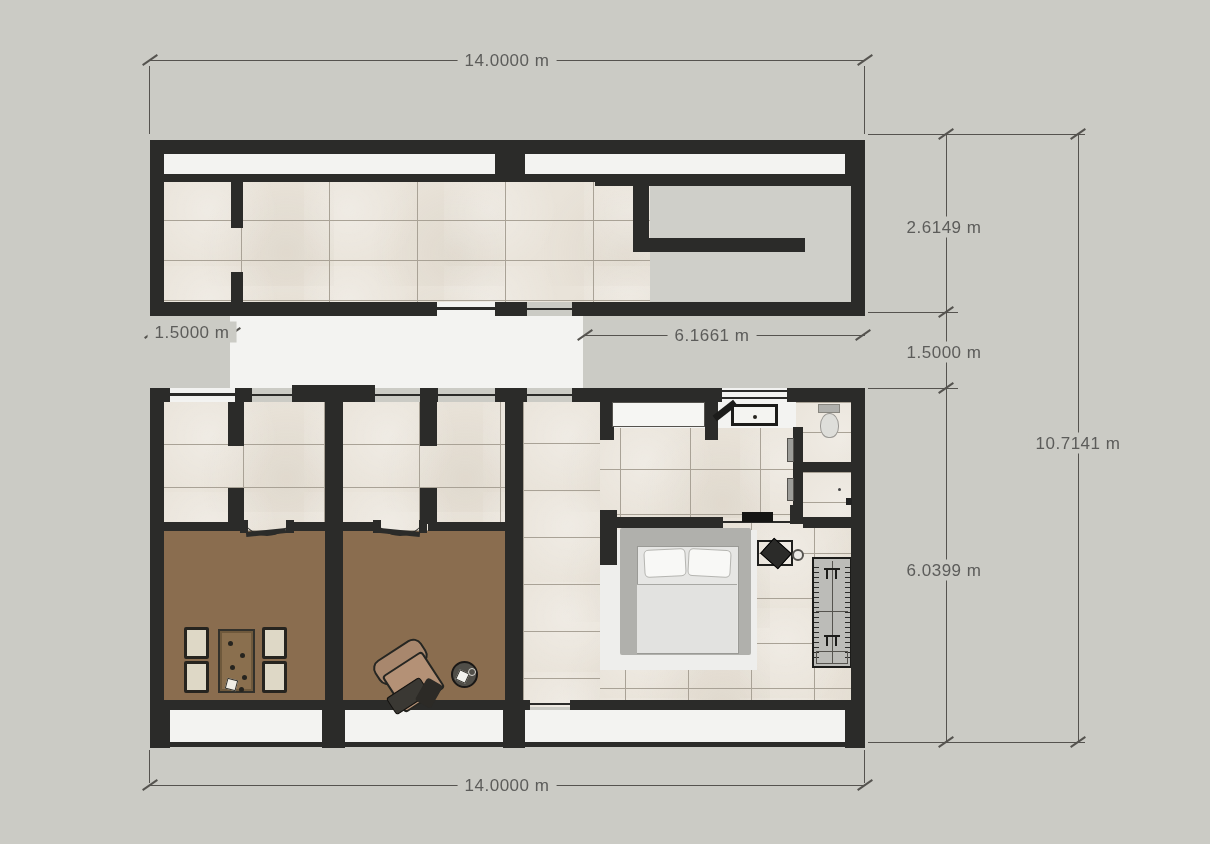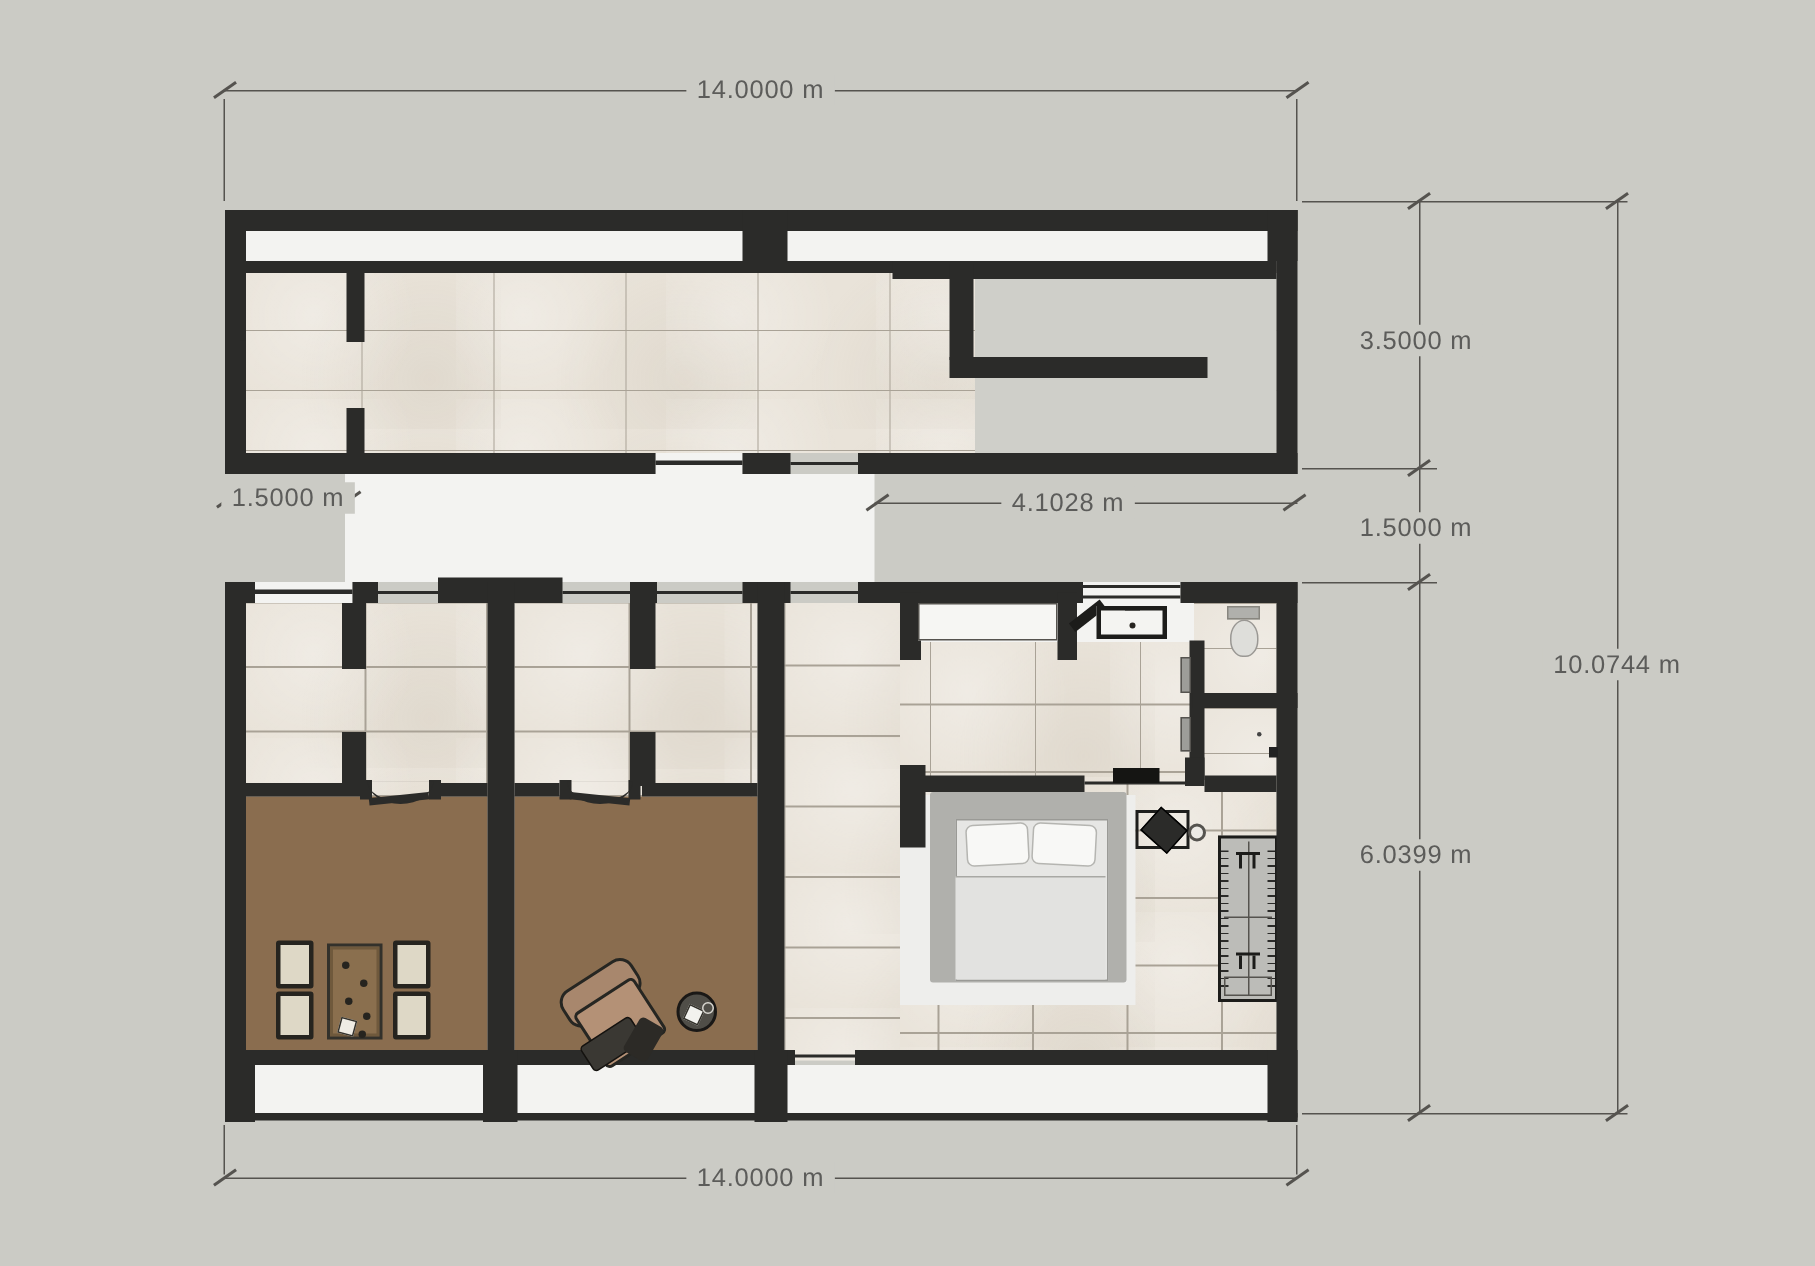--- a/index.html
+++ b/index.html
@@ -232,38 +232,38 @@
   <span class="dlab" style="left:507px;top:785px">14.0000 m</span>
 
   <i class="dl" style="left:868px;top:134px;width:217px;height:1px"></i>
   <i class="dl" style="left:868px;top:312px;width:90px;height:1px"></i>
   <i class="dl" style="left:868px;top:388px;width:90px;height:1px"></i>
   <i class="dl" style="left:868px;top:742px;width:217px;height:1px"></i>
 
   <i class="dl" style="left:946px;top:134px;width:1px;height:178px"></i>
   <i class="tk" style="left:946px;top:134px"></i>
   <i class="tk" style="left:946px;top:312px"></i>
-  <span class="dlab" style="left:944px;top:227px">3.5000 m</span>
+  <span class="dlab" style="left:944px;top:227px">2.6149 m</span>
 
   <i class="dl" style="left:946px;top:312px;width:1px;height:76px"></i>
   <i class="tk" style="left:946px;top:388px"></i>
   <span class="dlab" style="left:944px;top:352px">1.5000 m</span>
 
   <i class="dl" style="left:946px;top:388px;width:1px;height:354px"></i>
   <i class="tk" style="left:946px;top:742px"></i>
   <span class="dlab" style="left:944px;top:570px">6.0399 m</span>
 
   <i class="dl" style="left:1078px;top:134px;width:1px;height:608px"></i>
   <i class="tk" style="left:1078px;top:134px"></i>
   <i class="tk" style="left:1078px;top:742px"></i>
-  <span class="dlab" style="left:1078px;top:443px">10.0744 m</span>
+  <span class="dlab" style="left:1078px;top:443px">10.7141 m</span>
 
   <i class="dl" style="left:150px;top:333px;width:85px;height:1px"></i>
   <i class="tk" style="left:152px;top:333px"></i>
   <i class="tk" style="left:233px;top:333px"></i>
   <span class="dlab" style="left:192px;top:332px">1.5000 m</span>
 
   <i class="dl" style="left:583px;top:335px;width:282px;height:1px"></i>
   <i class="tk" style="left:585px;top:335px"></i>
   <i class="tk" style="left:863px;top:335px"></i>
-  <span class="dlab" style="left:712px;top:335px">4.1028 m</span>
+  <span class="dlab" style="left:712px;top:335px">6.1661 m</span>
 
 </div>
 
 </body></html>

